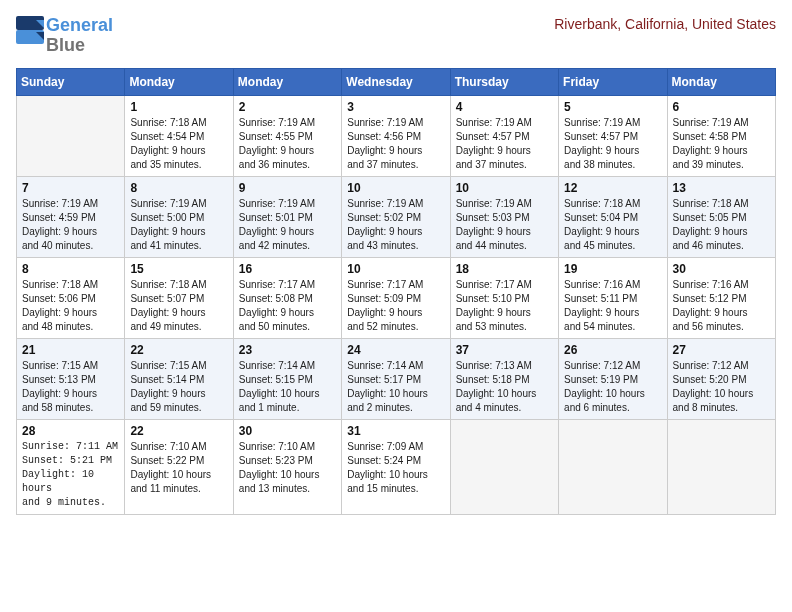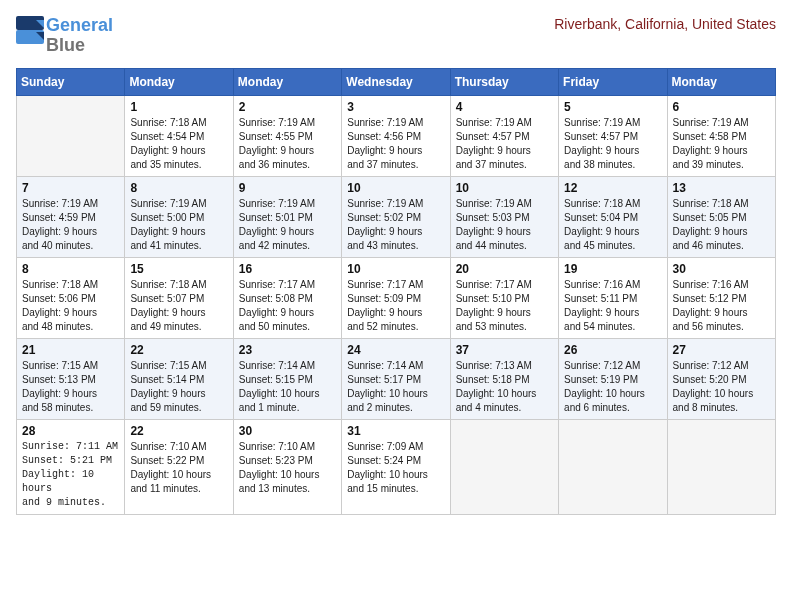--- a/index.html
+++ b/index.html
@@ -241,21 +241,21 @@
 and 50 minutes.</div>
         </td>
         <td>
           <div class="day-num">10</div>
           <div class="day-info" style="white-space: pre-line;">Sunrise: 7:17 AM
 Sunset: 5:09 PM
 Daylight: 9 hours
 and 52 minutes.</div>
         </td>
         <td>
-          <div class="day-num">20</div>
+          <div class="day-num">18</div>
           <div class="day-info" style="white-space: pre-line;">Sunrise: 7:17 AM
 Sunset: 5:10 PM
 Daylight: 9 hours
 and 53 minutes.</div>
         </td>
         <td>
           <div class="day-num">19</div>
           <div class="day-info" style="white-space: pre-line;">Sunrise: 7:16 AM
 Sunset: 5:11 PM
 Daylight: 9 hours

